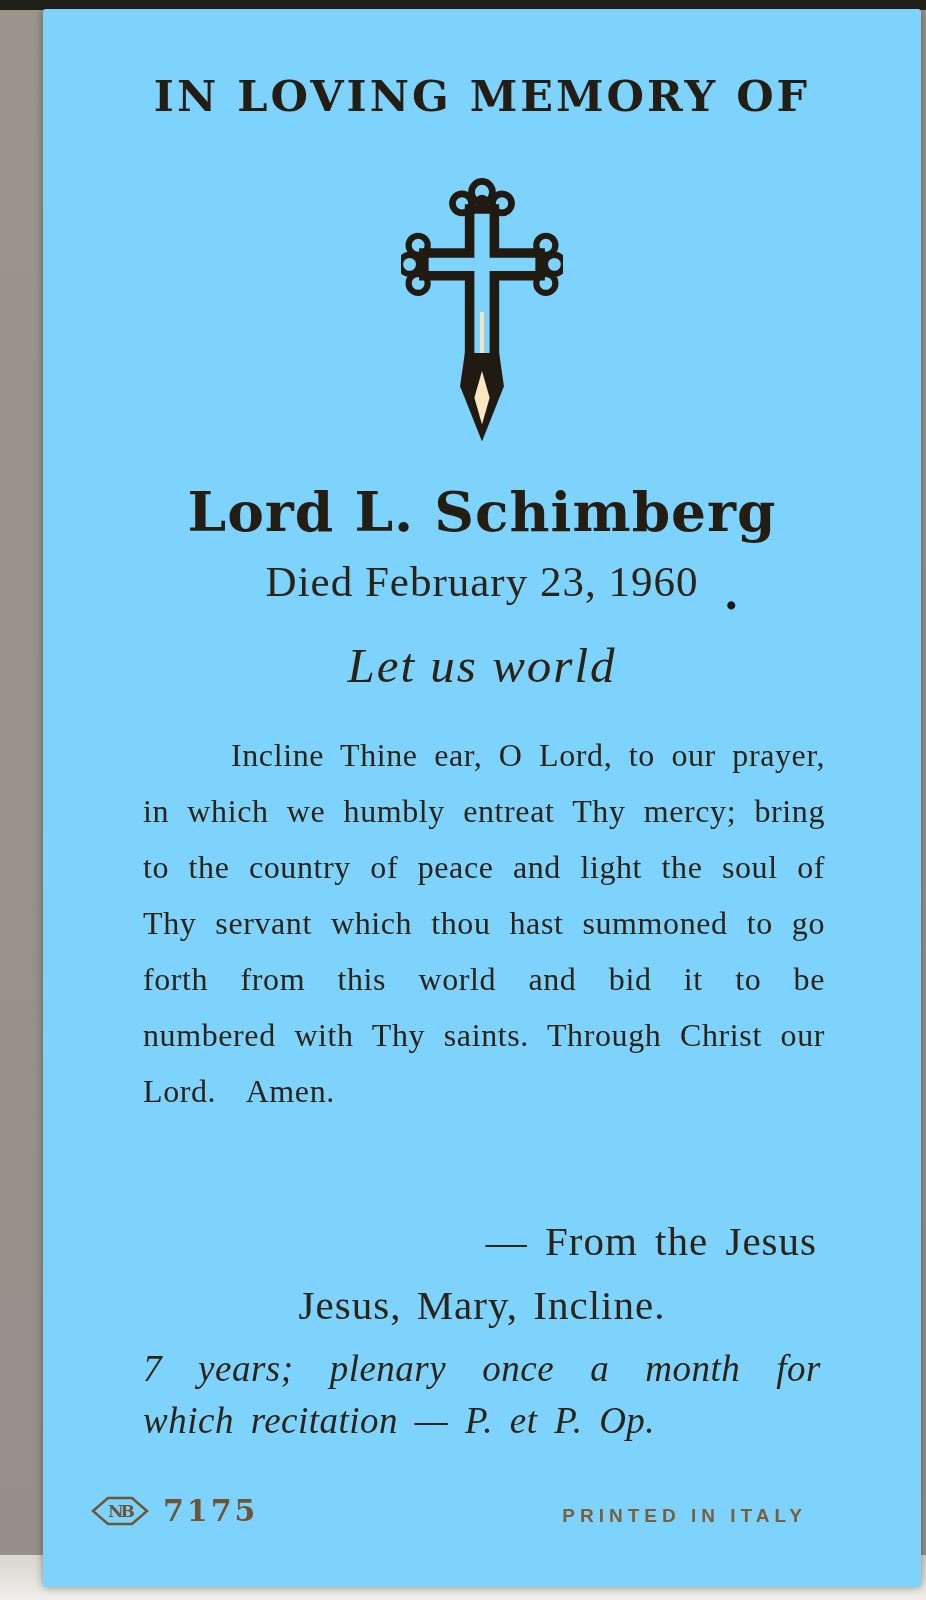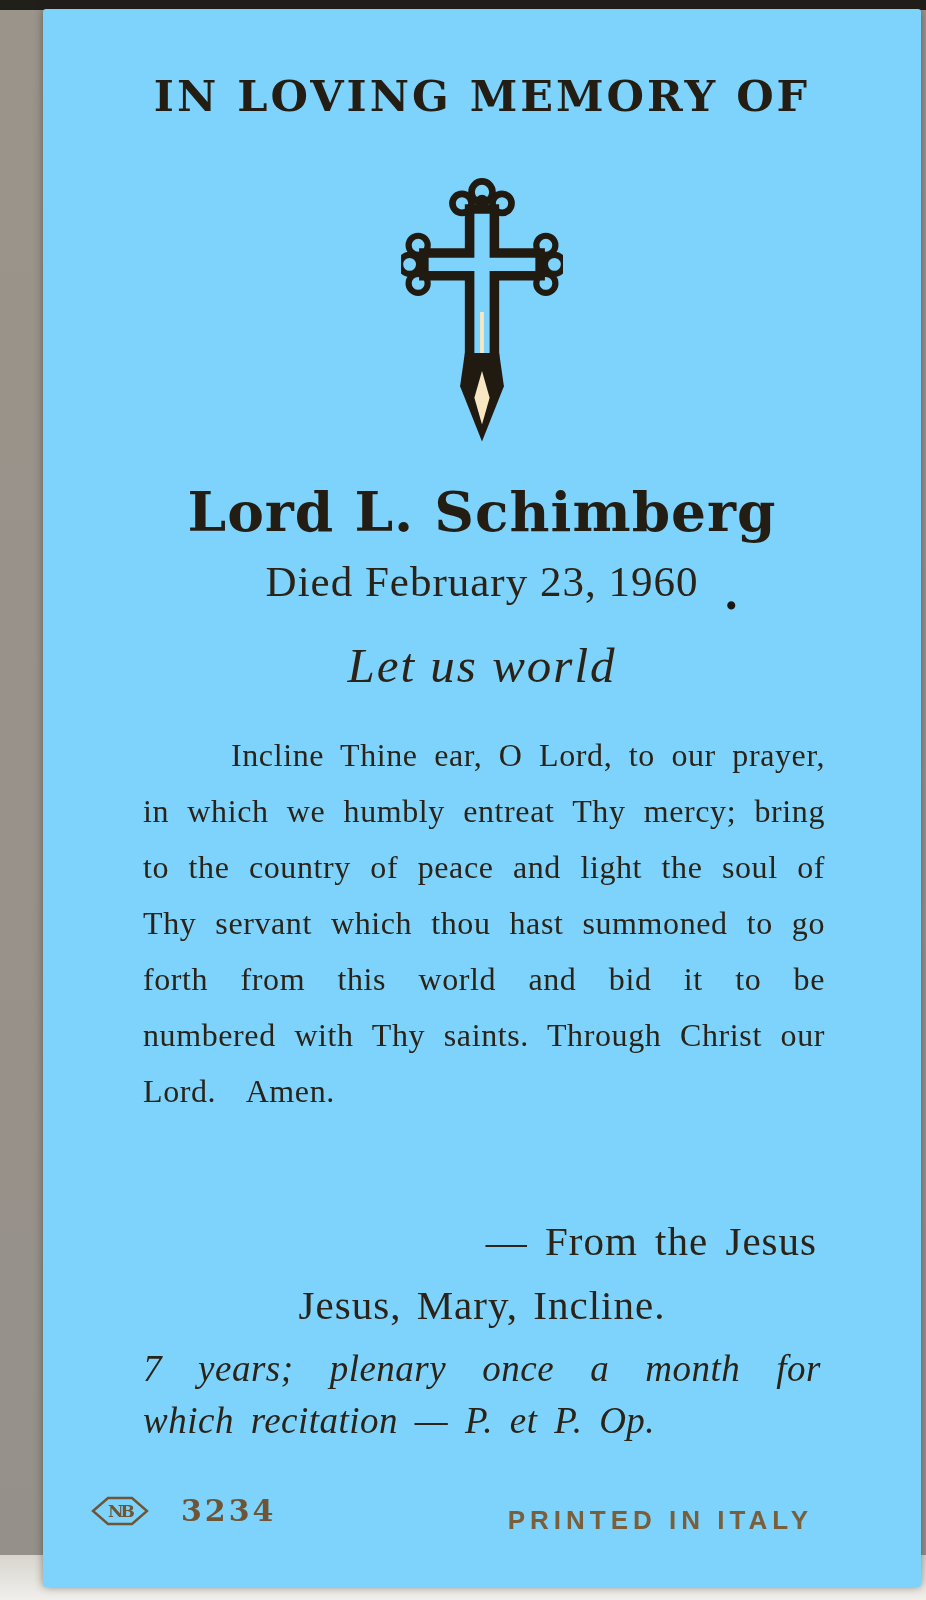--- a/index.html
+++ b/index.html
@@ -63,29 +63,29 @@
   .indulgence{
     top:1334px;left:100px;right:100px;
     font-style:italic;font-size:37px;line-height:52px;
     letter-spacing:.5px;word-spacing:7px;color:#2b2318;
   }
   .indulgence .l1{text-align:justify;text-align-last:justify;}
   .indulgence .l2{text-align:left;}
   .footer-row{
     top:1478px;left:48px;right:100px;height:60px;
   }
-  .pub-mark{position:absolute;left:0;top:6px;display:flex;align-items:center;gap:32px;}
+  .pub-mark{position:absolute;left:0;top:6px;display:flex;align-items:center;gap:14px;}
   .pub-code{
     font-family:"DejaVu Serif", serif;font-weight:bold;
     font-size:30px;letter-spacing:3px;color:#6d5536;
   }
   .printed{
-    position:absolute;right:8px;top:18px;
+    position:absolute;right:14px;top:18px;
     font-family:"Liberation Sans", sans-serif;
-    font-size:26px;letter-spacing:5px;color:#7a5f3c;font-weight:bold;
+    font-size:19px;letter-spacing:5px;color:#7a5f3c;font-weight:bold;
   }
 </style>
 </head>
 <body>
 
 <div class="card">
 
   <div class="blk header-title">IN LOVING MEMORY OF</div>
 
   <div class="blk cross-wrap">
@@ -130,18 +130,18 @@
     <div class="l1">7 years; plenary once a month for</div>
     <div class="l2">which recitation — P. et P. Op.</div>
   </div>
 
   <div class="blk footer-row">
     <div class="pub-mark">
       <svg width="58" height="34" viewBox="0 0 58 34" aria-hidden="true">
         <polygon points="2,17 17,4 41,4 56,17 41,30 17,30" fill="none" stroke="#6d5536" stroke-width="2.4"></polygon>
         <text x="29" y="23" text-anchor="middle" font-family="DejaVu Serif, serif" font-size="17" font-weight="bold" letter-spacing="-3" fill="#6d5536">NB</text>
       </svg>
-      <span class="pub-code">3234</span>
+      <span class="pub-code">7175</span>
     </div>
     <div class="printed">PRINTED IN ITALY</div>
   </div>
 
 </div>
 
 </body></html>

